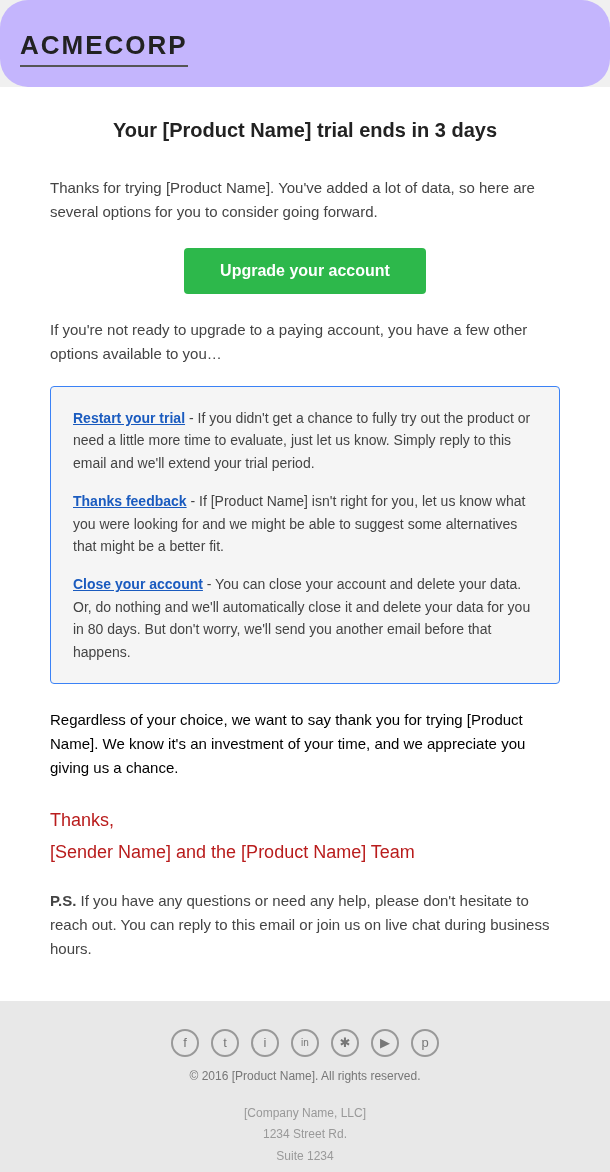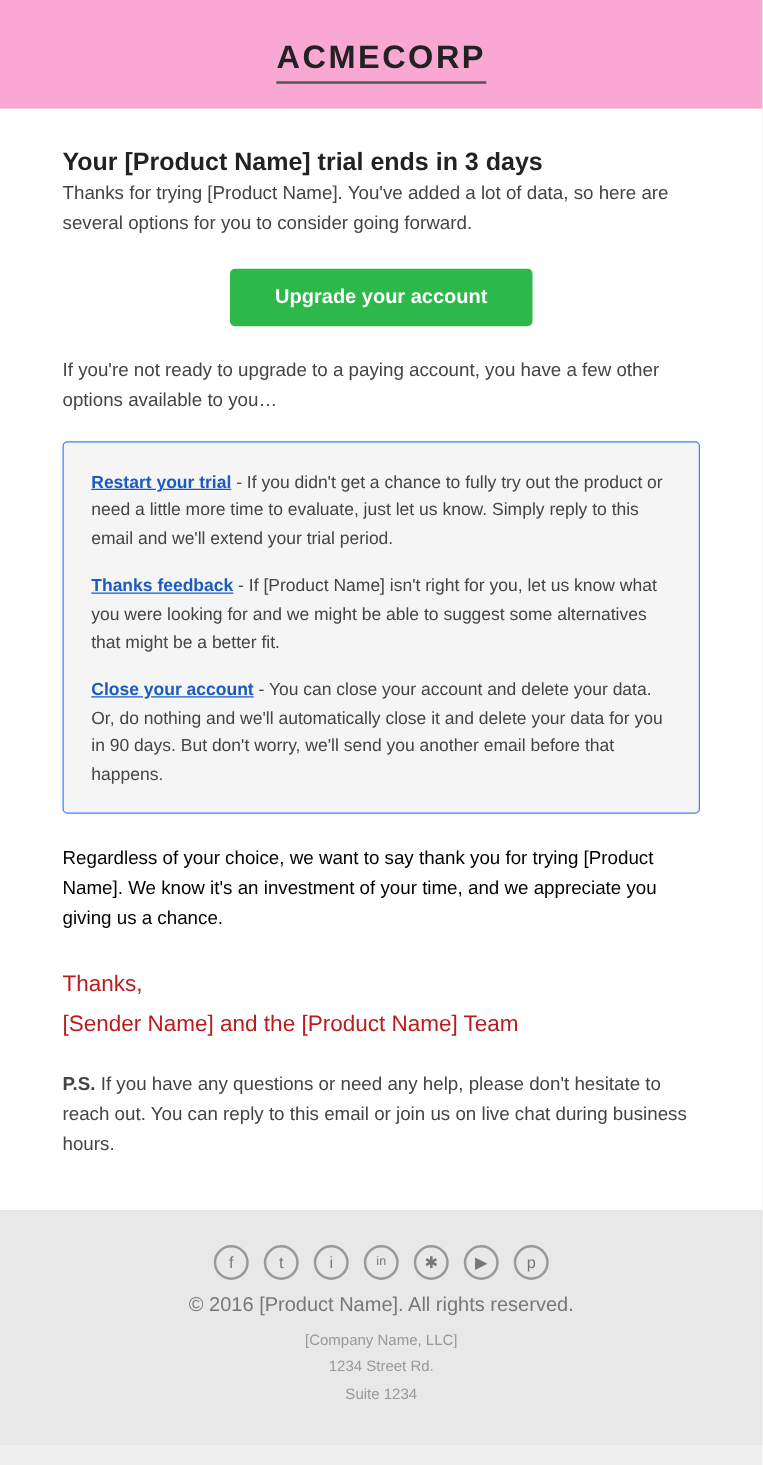--- a/index.html
+++ b/index.html
@@ -9,44 +9,45 @@
       font-size: 15px;
       color: #333;
       width: 610px;
       margin: 0 auto;
     }
     .email-wrapper {
       background-color: #f0f0f0;
       padding: 0;
     }
     .header {
-      background-color: #f9a8d4;
-      text-align: center;
+      background-color: #c4b5fd;
       padding: 30px 20px 20px;
+      border-radius: 28px;
     }
     .header .logo {
       font-size: 26px;
       font-weight: 900;
       letter-spacing: 2px;
       color: #222;
       text-transform: uppercase;
       border-bottom: 2px solid #555;
       display: inline-block;
       padding-bottom: 4px;
     }
     .content {
       background-color: #ffffff;
       padding: 30px 50px;
     }
     .email-title {
       font-size: 20px;
       font-weight: 700;
       color: #222;
-      margin-bottom: 0;
+      margin-bottom: 33px;
       line-height: 1.3;
+      text-align: center;
     }
     .intro-text {
       font-size: 15px;
       color: #444;
       line-height: 1.6;
       margin-bottom: 24px;
     }
     .upgrade-btn-wrap {
       text-align: center;
       margin-bottom: 24px;
@@ -130,23 +131,23 @@
       border: 2px solid #999;
       display: flex;
       align-items: center;
       justify-content: center;
       color: #777;
       font-size: 13px;
       cursor: pointer;
       text-decoration: none;
     }
     .footer-copy {
-      font-size: 16px;
+      font-size: 12px;
       color: #777;
-      margin-bottom: 8px;
+      margin-bottom: 20px;
     }
     .footer-address {
       font-size: 12px;
       color: #999;
       line-height: 1.8;
     }
   </style>
 </head>
 <body>
 
@@ -173,21 +174,21 @@
       <div class="option-item">
         <a class="option-link" href="#">Restart your trial</a><span> - If you didn't get a chance to fully try out the product or need a little more time to evaluate, just let us know. Simply reply to this email and we'll extend your trial period.</span>
       </div>
 
       <div class="option-item">
         <a class="option-link" href="#">Thanks feedback</a><span> - If [Product Name] isn't right for you, let us know what you were looking for and we might be able to suggest some alternatives that might be a better fit.</span>
       </div>
 
 
       <div class="option-item">
-        <a class="option-link" href="#">Close your account</a><span> - You can close your account and delete your data. Or, do nothing and we'll automatically close it and delete your data for you in 90 days. But don't worry, we'll send you another email before that happens.</span>
+        <a class="option-link" href="#">Close your account</a><span> - You can close your account and delete your data. Or, do nothing and we'll automatically close it and delete your data for you in 80 days. But don't worry, we'll send you another email before that happens.</span>
       </div>
 
     </div>
 
     <p class="closing-text">Regardless of your choice, we want to say thank you for trying [Product Name]. We know it's an investment of your time, and we appreciate you giving us a chance.</p>
 
     <div class="thanks-block">
       <span>Thanks,</span><br>
       <span>[Sender Name] and the [Product Name] Team</span>
     </div>

